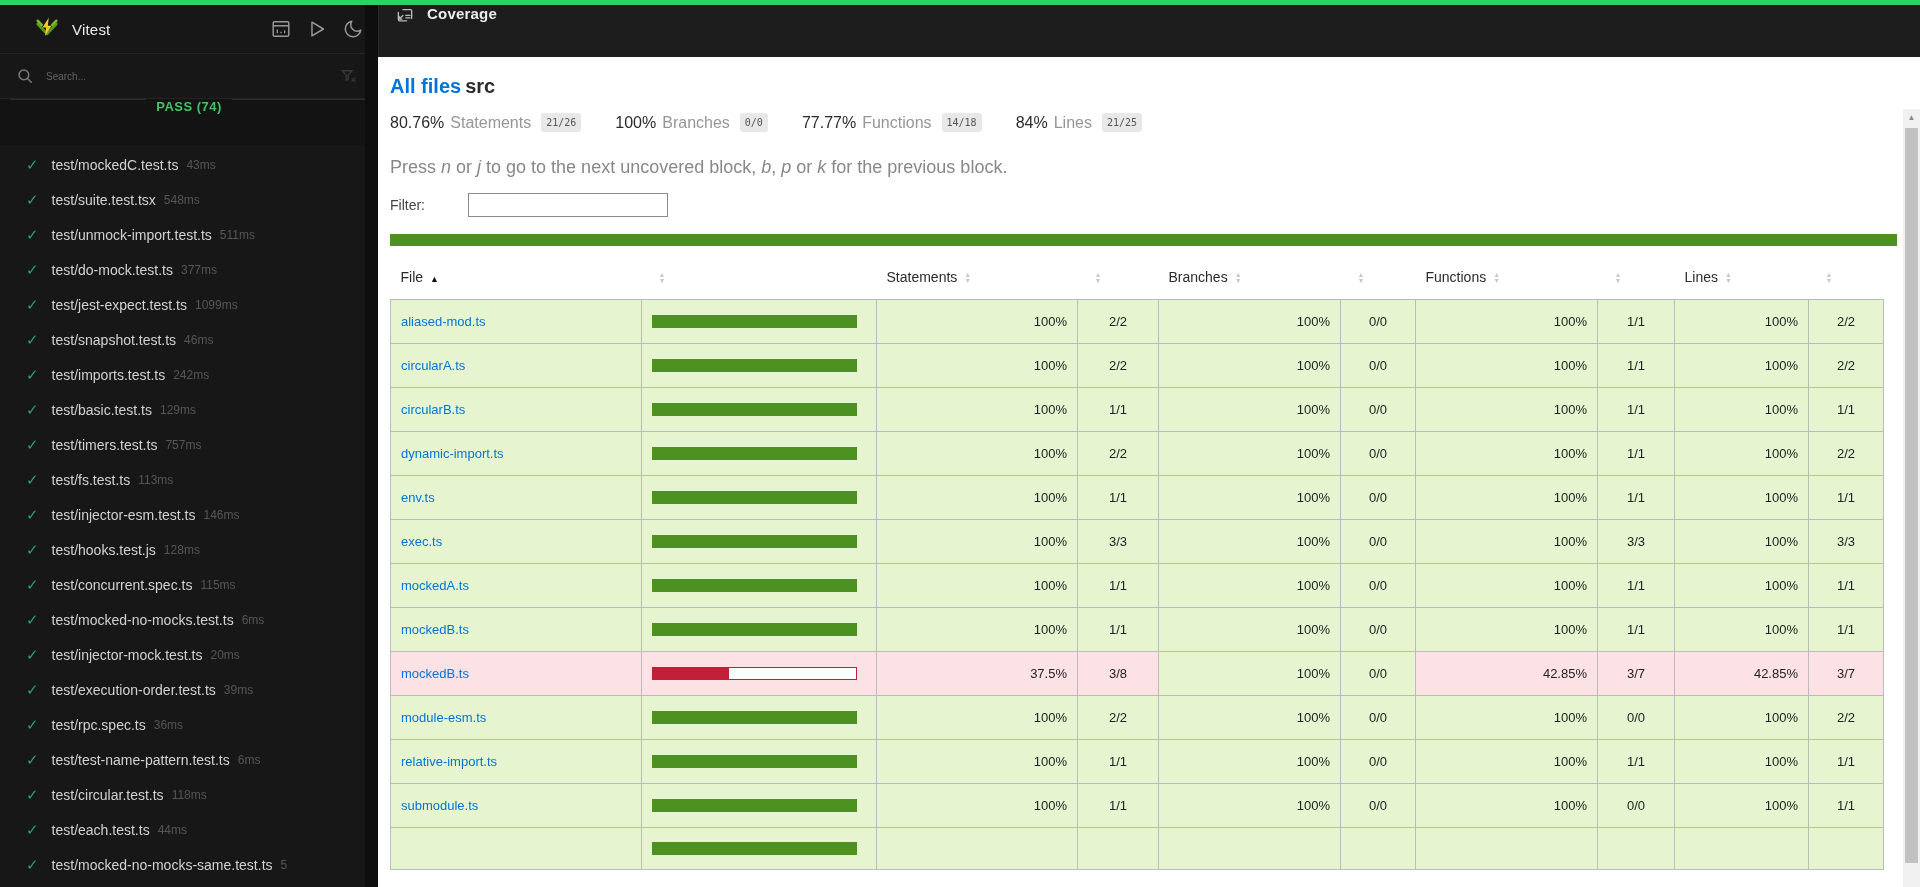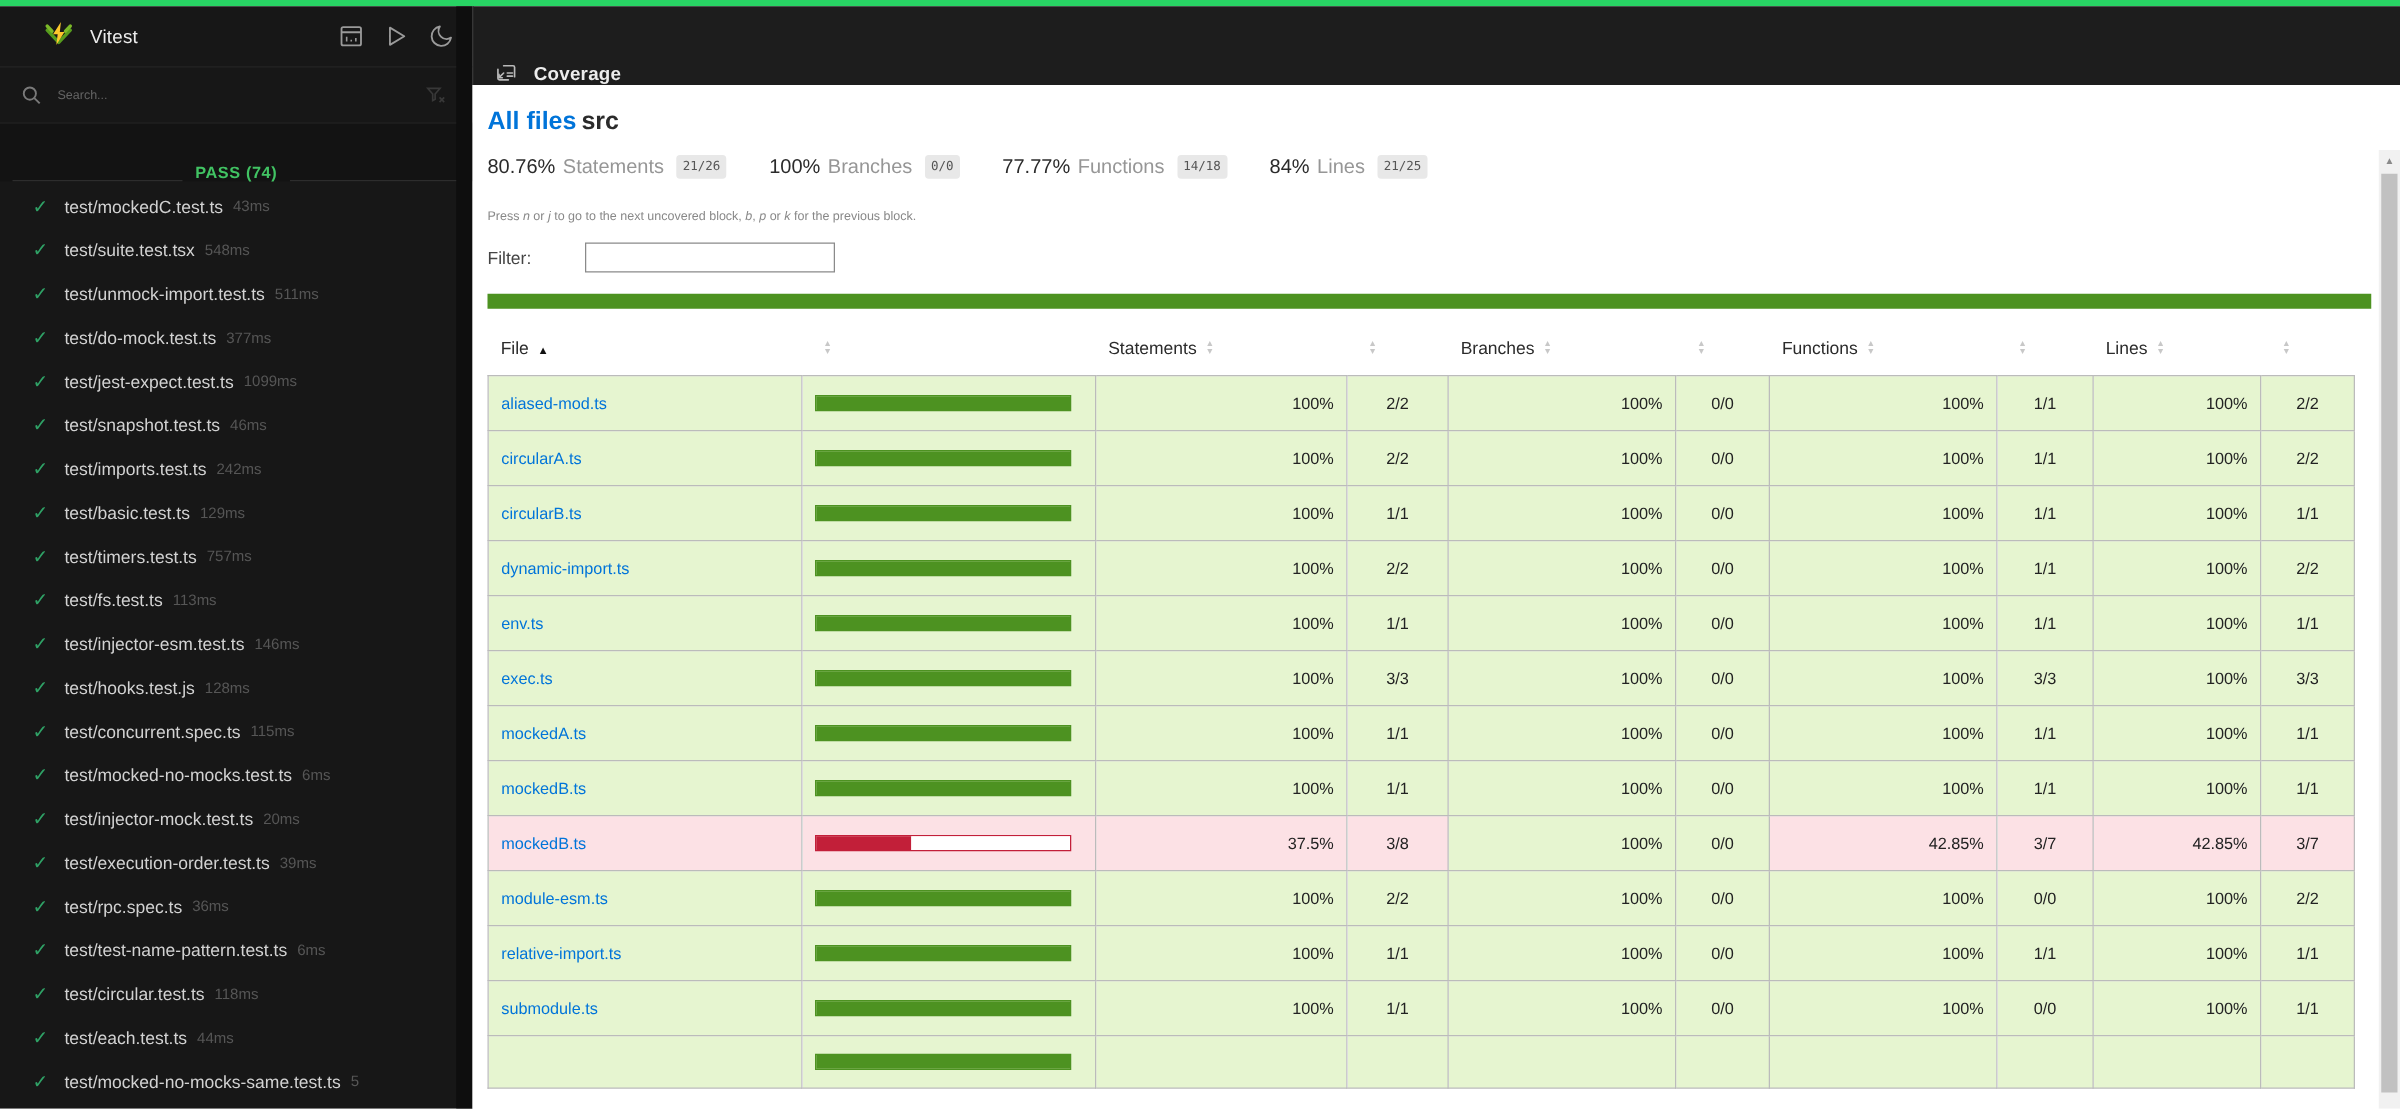--- a/index.html
+++ b/index.html
@@ -28,56 +28,56 @@
   .sb-search { height: 46px; display: flex; align-items: center; padding: 0 14px 0 16px;
     border-top: 1px solid #242424; border-bottom: 1px solid #242424; }
   .search-glyph { width: 18px; height: 18px; color: #7a7a7a; margin-right: 12px; flex: 0 0 auto; }
   .search-glyph svg { width: 100%; height: 100%; }
   .sb-search input { flex: 1; background: transparent; border: none; outline: none;
     color: #cfcfcf; font-size: 10px; font-family: "Liberation Sans", sans-serif; }
   .sb-search input::placeholder { color: #646464; }
   .filter-x { width: 18px; height: 18px; color: #383838; margin-right: 6px; cursor: pointer; }
   .filter-x svg { width: 100%; height: 100%; }
 
-  .sb-section { height: 46px; display: flex; align-items: flex-end; padding: 0 10px;
+  .sb-section { height: 46px; display: flex; align-items: flex-start; padding: 0 10px;
     background: #131313; }
   .sb-section .rule { flex: 1; height: 1px; background: #2d2d2d; }
   .sb-section .lbl { color: #41c363; font-weight: bold; font-size: 13px;
     letter-spacing: .5px; padding: 0 10px; white-space: nowrap; }
 
   .sb-list { flex: 1; overflow: hidden; padding-top: 2px; }
   .s-item { height: 35px; display: flex; align-items: center; padding: 0 6px 0 26px;
     white-space: nowrap; overflow: hidden; cursor: pointer; }
   .s-item .check { color: #2fa266; font-size: 15px; margin-right: 13px; flex: 0 0 auto; }
   .s-item .s-name { color: #d2d2d2; font-size: 14px; }
   .s-item .s-dur { color: #565656; font-size: 12px; margin-left: 8px; }
 
   
   .main { flex: 1; display: flex; flex-direction: column; min-width: 0; position: relative; }
-  .nav { height: 63px; flex: 0 0 auto; background: #1d1d1d; color: #ececec;
-    display: flex; align-items: flex-end; padding: 0 16px; border-left: 1px solid #2a2a2a; }
+  .nav { height: 52px; flex: 0 0 auto; background: #1d1d1d; color: #ececec;
+    display: flex; align-items: flex-start; padding: 0 16px; border-left: 1px solid #2a2a2a; }
   .nav-icon { width: 20px; height: 20px; color: #b9b9b9; margin-right: 12px; }
   .nav-icon svg { width: 100%; height: 100%; }
   .nav-title { font-size: 15px; font-weight: bold; letter-spacing: .2px; }
 
   .content-wrap { flex: 1; position: relative; background: #fff; min-height: 0; }
   .content { position: absolute; inset: 0 17px 0 0; overflow: hidden; padding: 18px 0 0 12px; }
 
   .crumb { font-size: 20px; font-weight: bold; color: #2b2b2b; }
   .crumb a { color: #0074D9; text-decoration: none; }
   .crumb .sep { display: inline-block; width: 4px; }
 
   .stats { display: flex; align-items: center; margin-top: 15px; }
   .stat { margin-right: 34px; display: flex; align-items: center; }
   .stat-pct { font-size: 16px; font-weight: normal; color: #2b2b2b; }
   .stat-label { font-size: 16px; color: #969696; margin-left: 6px; }
   .stat-frac { margin-left: 10px; font-family: "DejaVu Sans Mono", monospace;
     font-size: 10px; color: #555; background: #e8e8e8; padding: 4px 5px; border-radius: 3px; }
 
-  .keys { margin-top: 25px; font-size: 10px; color: #888; }
+  .keys { margin-top: 25px; font-size: 18px; color: #888; }
   .keys em { font-style: italic; }
 
   .filter-row { margin-top: 15px; display: flex; align-items: center; gap: 37px; }
   .filter-row label { font-size: 14px; color: #444; margin-right: 6px; }
   .filter-row input { width: 200px; height: 24px; border: 1px solid #8a8a8a;
     background: #fff; font-size: 13px; padding: 0 4px; outline: none;
     font-family: "Liberation Sans", sans-serif; }
 
   .status-line { margin-top: 17px; height: 12px; width: 1507px; background: #4D9221; }
 

